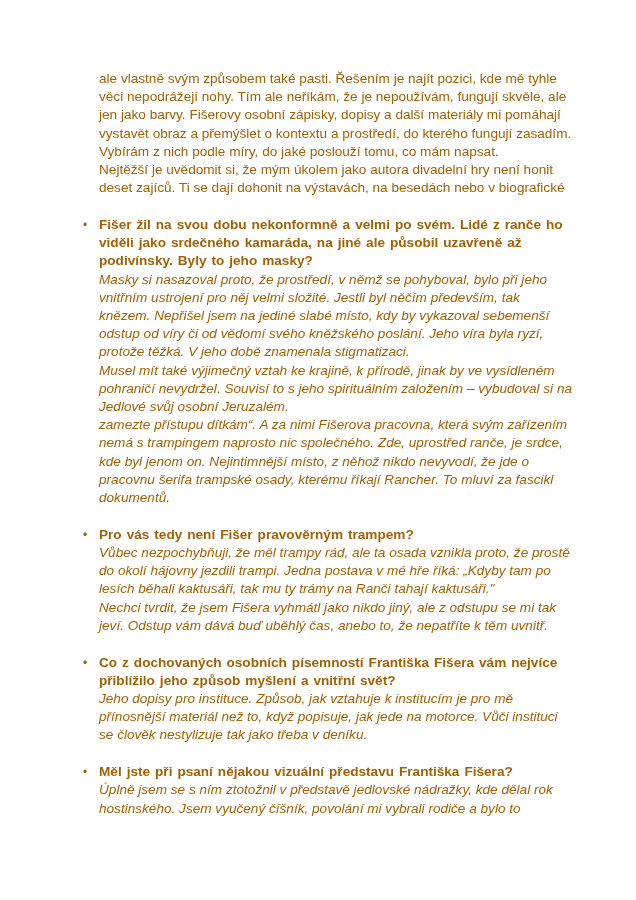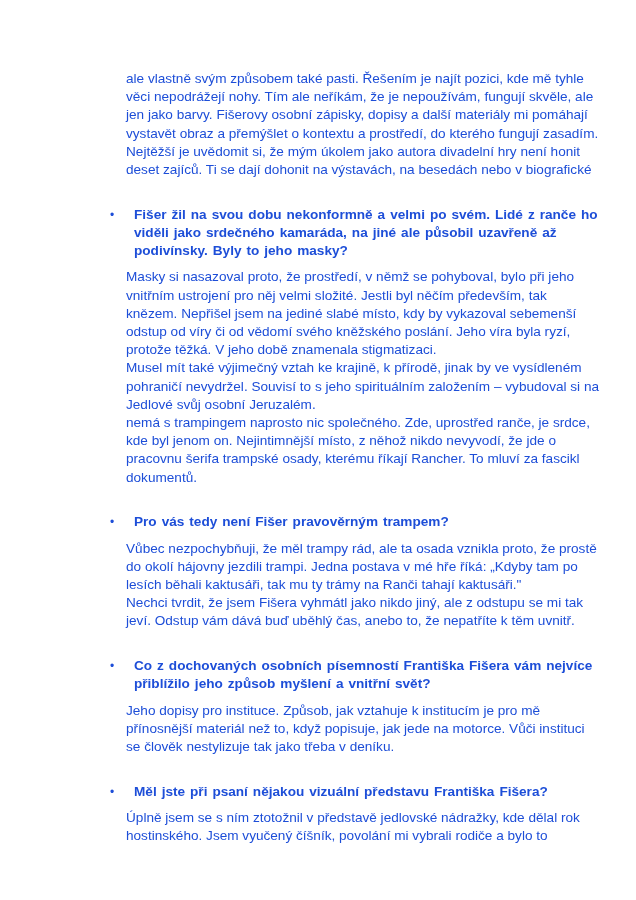--- a/index.html
+++ b/index.html
@@ -1,46 +1,47 @@
 <!DOCTYPE html>
 <html><head>
   <meta charset="utf-8">
   <style>
     html, body { margin: 0; padding: 0; background: #ffffff; }
     body { width: 636px; height: 900px; overflow: hidden; position: relative; }
     .page {
       position: absolute; left: 0; top: 0; width: 636px; height: 900px; background: #fff;
     }
     .content {
-      position: absolute; left: 126px; top: 70px; width: 440px;
+      position: absolute; left: 99px; top: 70px; width: 440px;
       font-family: "Liberation Sans", sans-serif;
-      font-size: 13.6px; line-height: 18.2px; color: #1d4ed8;
+      font-size: 13.6px; line-height: 18.2px; color: #a16207;
     }
     .para { margin: 0; }
     .gap { height: 18.6px; }
     .item { position: relative; margin: 0; }
     .bullet {
       position: absolute; left: -18px; top: 0; width: 8px; text-align: center;
       font-size: 12px;
     }
-    .question { font-weight: bold; word-spacing: 1.2px; margin: 8px; }
-    .answer { margin: 0; }
+    .question { font-weight: bold; word-spacing: 1.2px; margin: 0; }
+    .answer { margin: 0; font-style: italic; }
     .line { display: block; white-space: nowrap; }
   </style>
 </head>
 <body>
 
 <div class="page">
   <div class="content" id="content">
 
     <div class="para">
       <span class="line">ale vlastně svým způsobem také pasti. Řešením je najít pozici, kde mě tyhle</span>
       <span class="line">věci nepodrážejí nohy. Tím ale neříkám, že je nepoužívám, fungují skvěle, ale</span>
       <span class="line">jen jako barvy. Fišerovy osobní zápisky, dopisy a další materiály mi pomáhají</span>
       <span class="line">vystavět obraz a přemýšlet o kontextu a prostředí, do kterého fungují zasadím.</span>
+      <span class="line">Vybírám z nich podle míry, do jaké poslouží tomu, co mám napsat.</span>
       <span class="line">Nejtěžší je uvědomit si, že mým úkolem jako autora divadelní hry není honit</span>
       <span class="line">deset zajíců. Ti se dají dohonit na výstavách, na besedách nebo v biografické</span>
     </div>
 
     <div class="gap"></div>
 
     <div class="item">
       <span class="bullet">•</span>
       <div class="question">
         <span class="line">Fišer žil na svou dobu nekonformně  a velmi po svém. Lidé z rančе ho</span>
@@ -49,20 +50,21 @@
       </div>
       <div class="answer">
         <span class="line">Masky si nasazoval proto, že prostředí, v němž se pohyboval, bylo při jeho</span>
         <span class="line">vnitřním ustrojení pro něj velmi složité. Jestli byl něčím především, tak</span>
         <span class="line">knězem. Nepřišel jsem na jediné slabé místo, kdy by vykazoval sebemenší</span>
         <span class="line">odstup od víry či od vědomí svého kněžského poslání. Jeho víra byla ryzí,</span>
         <span class="line">protože těžká. V jeho době znamenala stigmatizaci.</span>
         <span class="line">Musel mít také výjimečný vztah ke krajině, k přírodě, jinak by ve vysídleném</span>
         <span class="line">pohraničí nevydržel. Souvisí to s jeho spirituálním založením – vybudoval si na</span>
         <span class="line">Jedlové svůj osobní Jeruzalém.</span>
+        <span class="line">zamezte přístupu dítkám“. A za nimi Fišerova pracovna, která svým zařízením</span>
         <span class="line">nemá s trampingem naprosto nic společného. Zde, uprostřed ranče, je srdce,</span>
         <span class="line">kde byl jenom on. Nejintimnější místo, z něhož nikdo nevyvodí, že jde o</span>
         <span class="line">pracovnu šerifa trampské osady, kterému říkají Rancher. To mluví za fascikl</span>
         <span class="line">dokumentů.</span>
       </div>
     </div>
 
     <div class="gap"></div>
 
     <div class="item">

